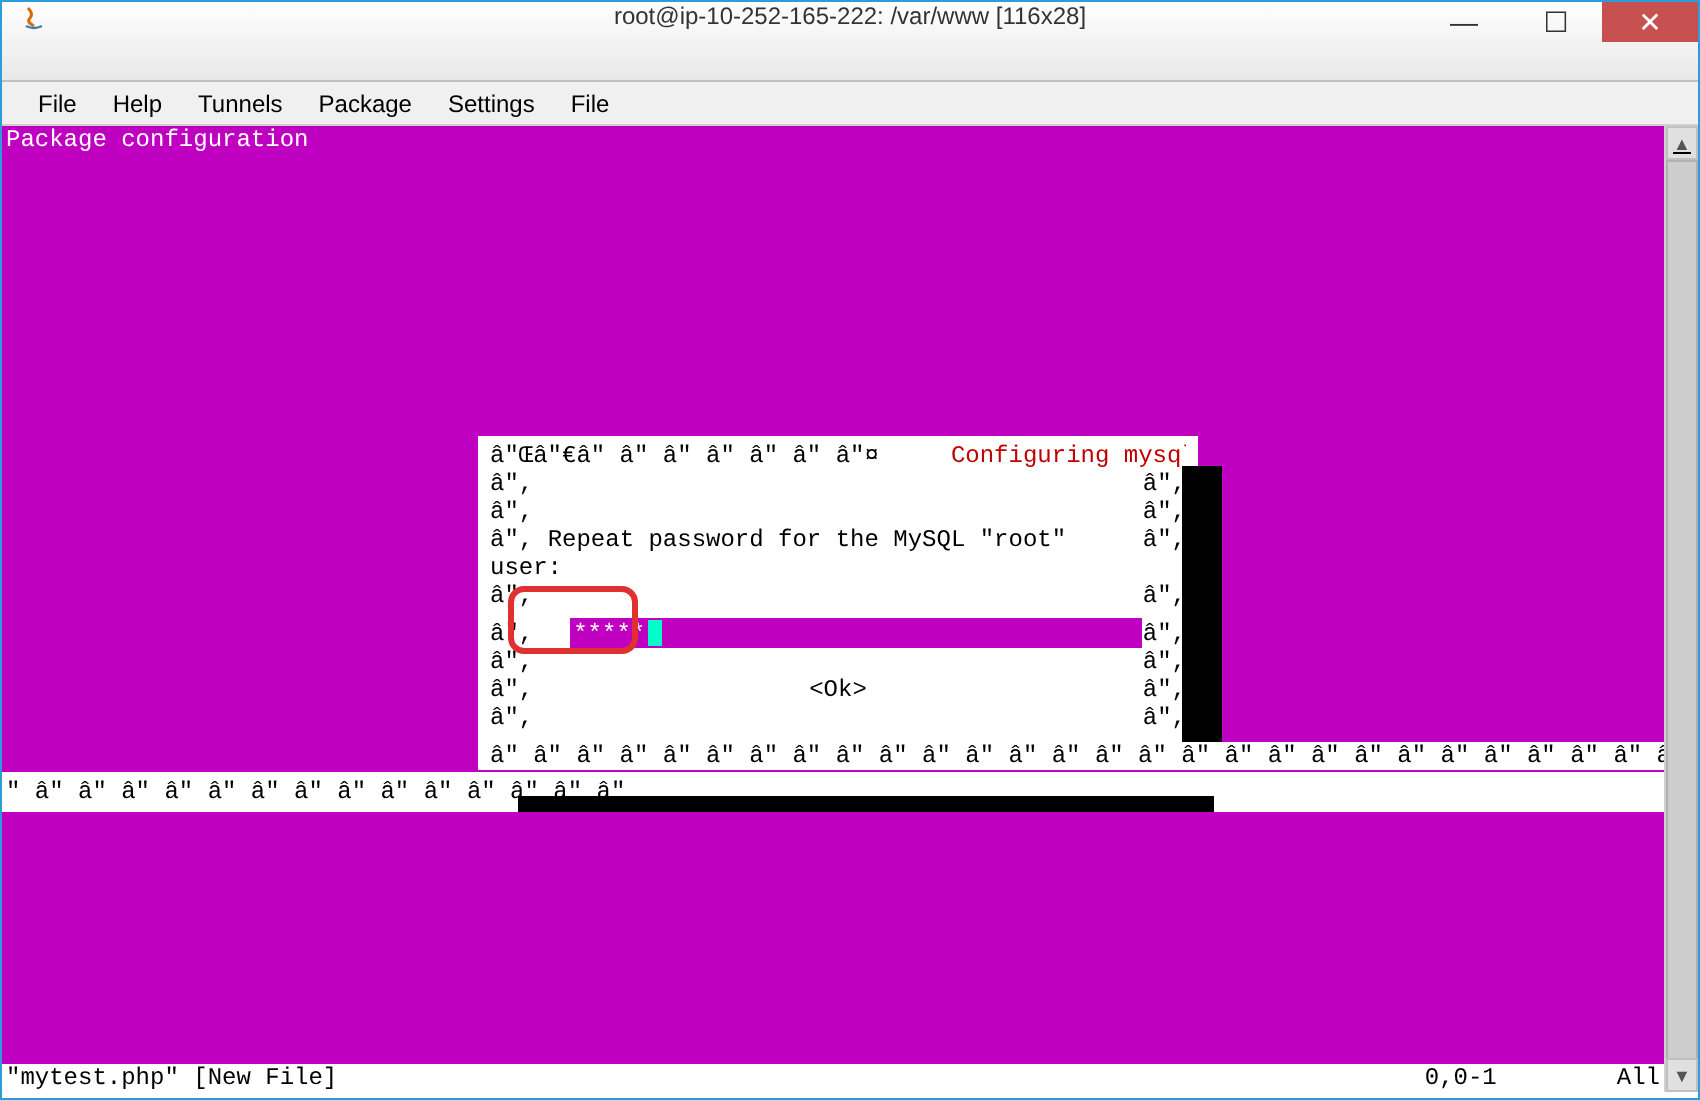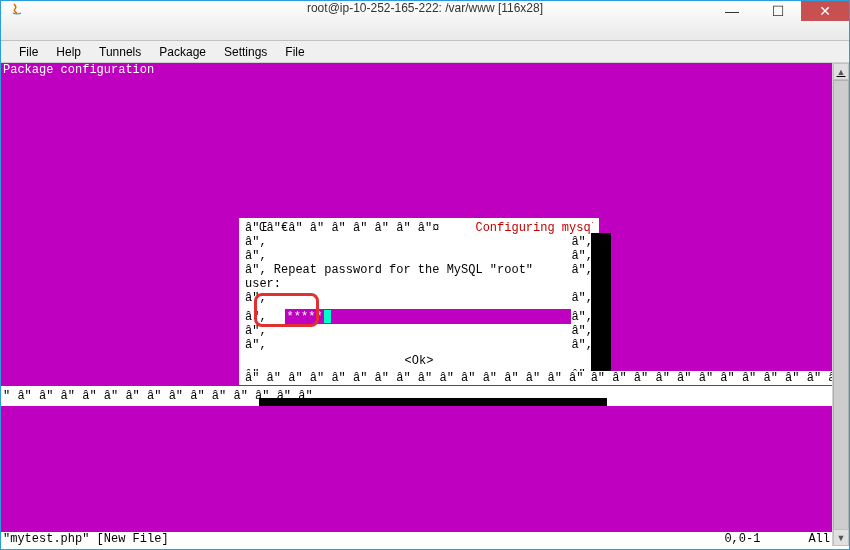--- a/index.html
+++ b/index.html
@@ -175,21 +175,21 @@
       top: 230px;
       left: 253px;
       width: 65px;
       height: 34px;
       border: 3px solid #e03030;
       border-radius: 8px;
       pointer-events: none;
     }
     .ok-btn {
       text-align: center;
-      margin-top: 16px;
+      margin-top: 0;
     }
     .black-bar {
       position: absolute;
       top: 335px;
       left: 258px;
       width: 348px;
       height: 10px;
       background: #000;
     }
     .border-row-bottom {
@@ -351,21 +351,21 @@
     <div class="border-row-white">" â" â" â" â" â" â" â" â" â" â" â" â" â" â"</div>
 
     <div class="highlight-box"></div>
 
     <div class="black-bar"></div>
 
     <div class="magenta-bottom"></div>
 
     <div class="status-line">
       <span class="status-left">"mytest.php" [New File]</span>
-      <span style="margin-right:48px">0,0-1</span>
+      <span style="margin-right:60px">0,0-1</span>
       <span>All</span>
     </div>
   </div>
 
   <div class="scrollbar">
     <div class="scroll-btn">▲</div>
     <div class="scroll-thumb"></div>
     <div class="scroll-btn down">▼</div>
   </div>
 </div>

